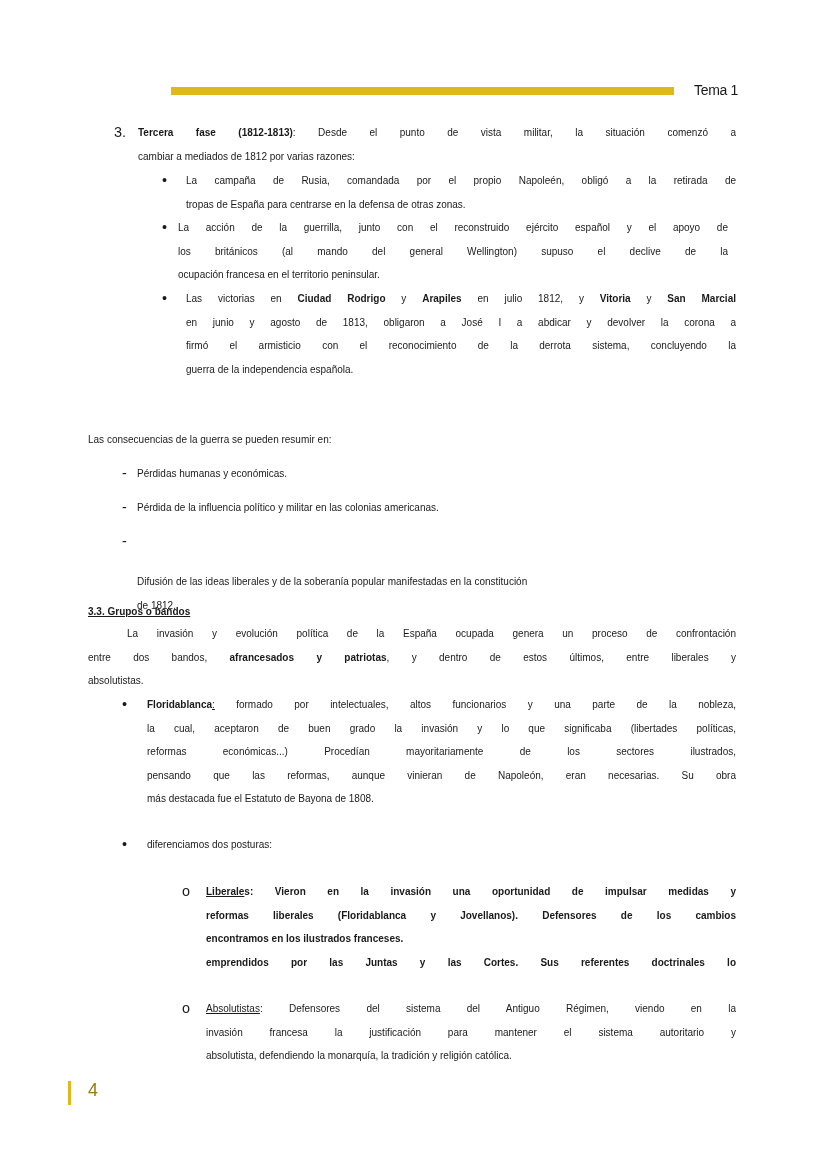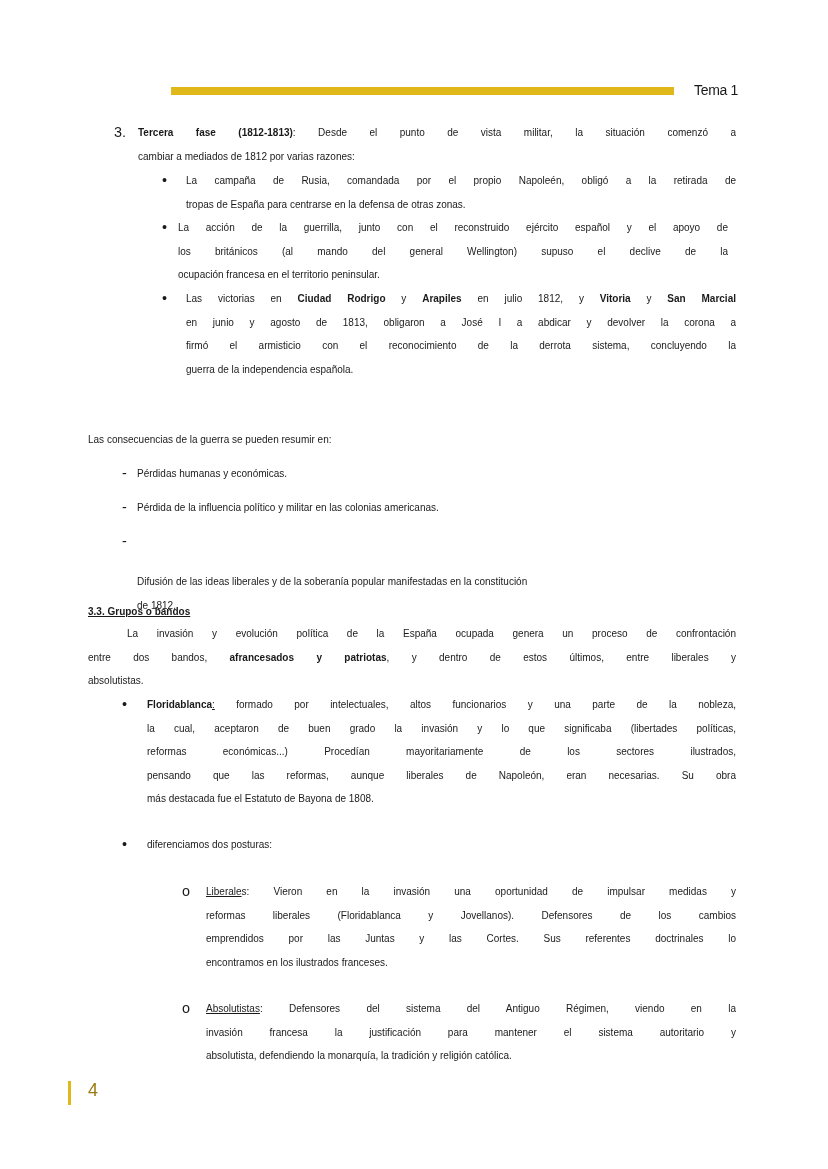--- a/index.html
+++ b/index.html
@@ -71,35 +71,35 @@
     <span class="line justify" style="padding-left:39px;">La invasión y evolución política de la España ocupada genera un proceso de confrontación</span>
     <span class="line justify"><span>entre dos bandos, </span><b>afrancesados y patriotas</b><span>, y dentro de estos últimos, entre liberales y</span></span>
     <span class="line">absolutistas.</span>
   </div>
 
   <div class="marker" style="left:122px; top:693px;">•</div>
   <div class="txt" style="left:147px; top:693px; width:589px;">
     <span class="line justify"><b>Floridablanca</b><u>:</u><span> formado por intelectuales, altos funcionarios y una parte de la nobleza,</span></span>
     <span class="line justify">la cual, aceptaron de buen grado la invasión y lo que significaba (libertades políticas,</span>
     <span class="line justify">reformas económicas...) Procedían mayoritariamente de los sectores ilustrados,</span>
-    <span class="line justify">pensando que las reformas, aunque liberales de Napoleón, eran necesarias. Su obra</span>
+    <span class="line justify">pensando que las reformas, aunque vinieran de Napoleón, eran necesarias. Su obra</span>
     <span class="line">más destacada fue el Estatuto de Bayona de 1808.</span>
   </div>
 
   <div class="marker" style="left:122px; top:833px;">•</div>
   <div class="txt" style="left:147px; top:833px; width:589px;">
     <span class="line">diferenciamos dos posturas:</span>
   </div>
 
   <div class="marker" style="left:182px; top:880px;">o</div>
-  <div class="txt" style="left:206px; top:880px; width:530px;">
+  <div class="txt" style="left:206px; top:880px; width:530px;font-weight:bold;">
     <span class="line justify"><u>Liberale</u><span>s</span><span>: Vieron en la invasión una oportunidad de impulsar medidas y</span></span>
     <span class="line justify">reformas liberales (Floridablanca y Jovellanos). Defensores de los cambios</span>
+    <span class="line">encontramos en los ilustrados franceses.</span>
     <span class="line justify">emprendidos por las Juntas y las Cortes. Sus referentes doctrinales lo</span>
-    <span class="line">encontramos en los ilustrados franceses.</span>
   </div>
 
   <div class="marker" style="left:182px; top:997px;">o</div>
   <div class="txt" style="left:206px; top:997px; width:530px;">
     <span class="line justify"><u>Absolutistas</u><span>: Defensores del sistema del Antiguo Régimen, viendo en la</span></span>
     <span class="line justify">invasión francesa la justificación para mantener el sistema autoritario y</span>
     <span class="line">absolutista, defendiendo la monarquía, la tradición y religión católica.</span>
   </div>
 
   <div class="footer-bar"></div>

